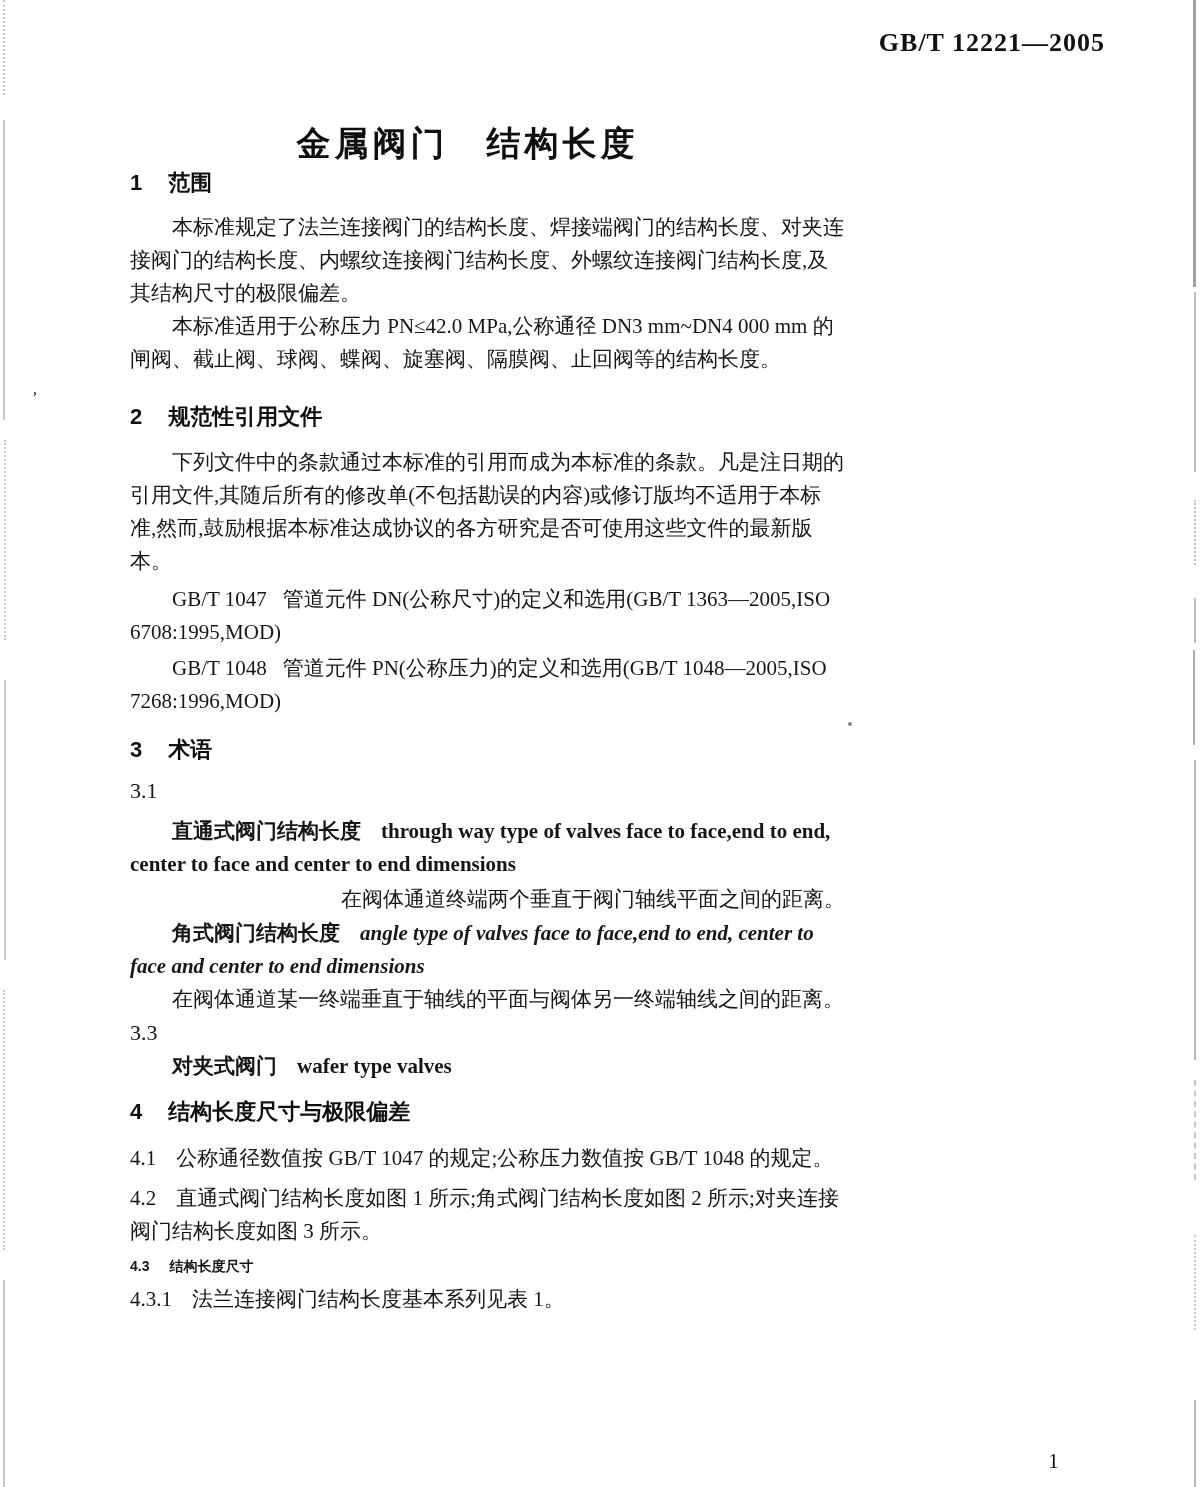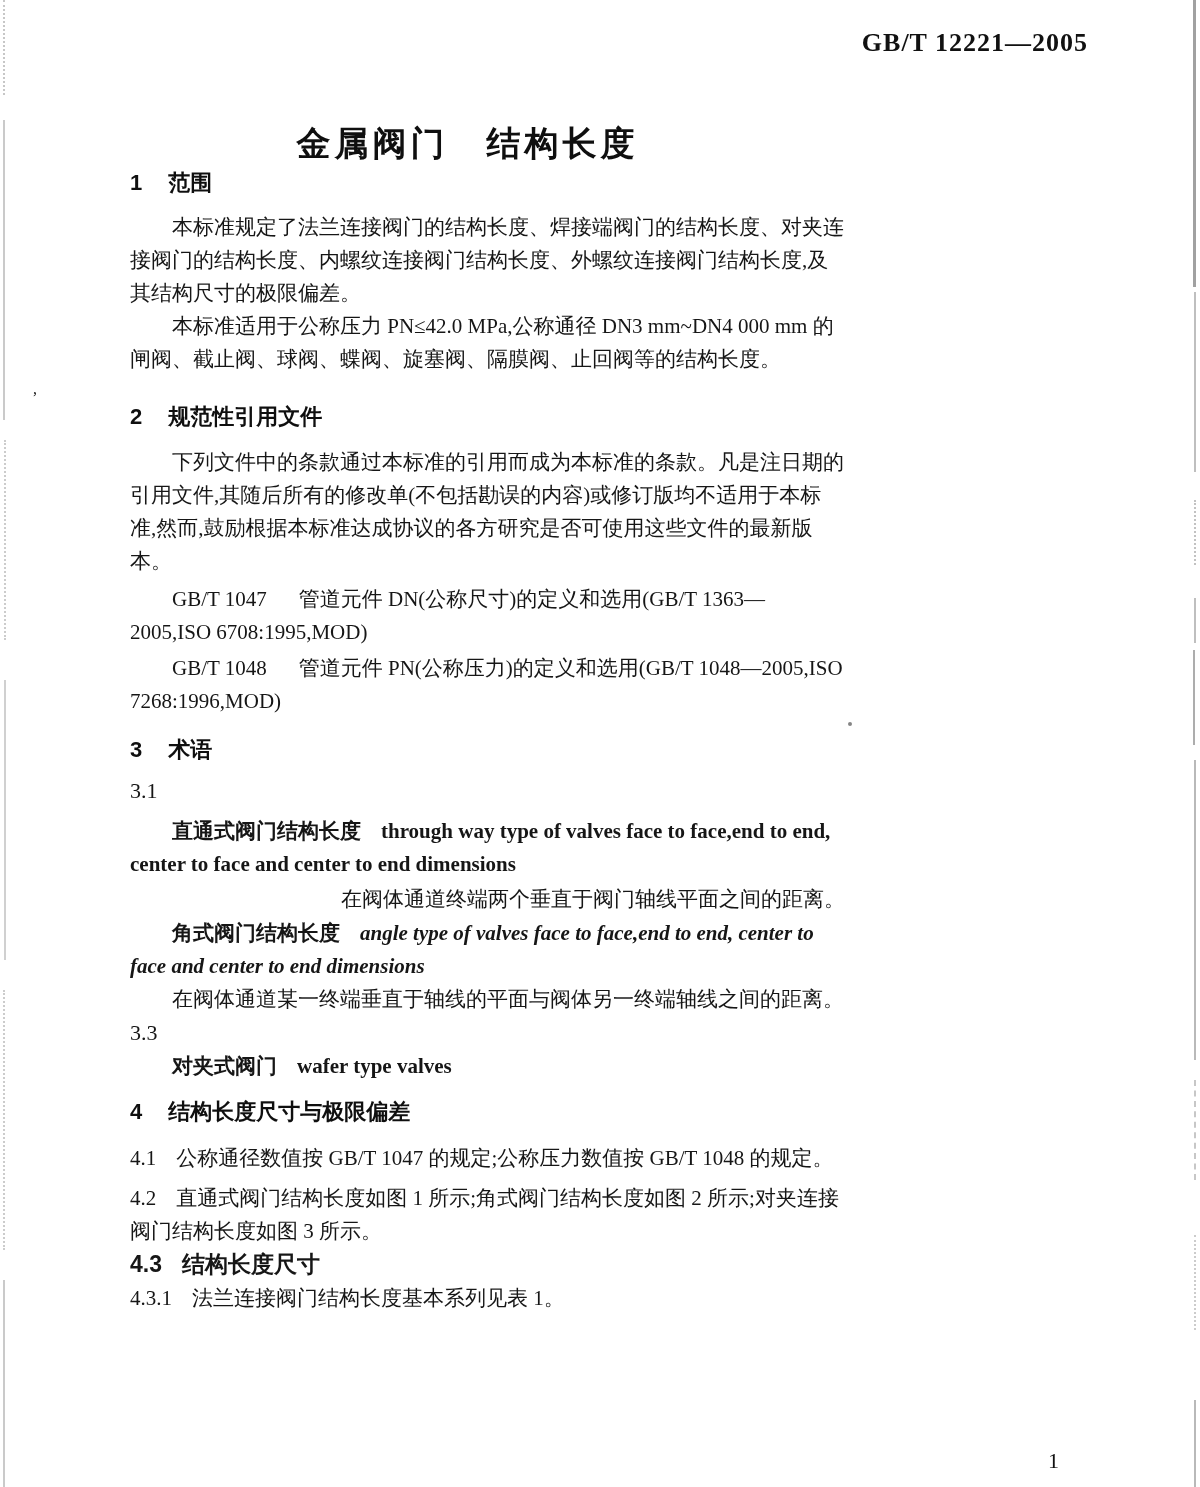--- a/index.html
+++ b/index.html
@@ -13,21 +13,21 @@
   }
   .content{
     position:relative;
     padding:120px 115px 0 130px;
     box-sizing:border-box;
     width:960px;
   }
   
   .header-code{
     position:absolute;
-    top:28px;right:112px;
+    top:28px;right:95px;
     font-family:"Liberation Serif","DejaVu Serif",serif;
     font-weight:bold;
     font-size:26px;
     letter-spacing:1px;
     color:#111;
   }
   .doc-title{
     text-align:center;
     font-family:"Liberation Sans","DejaVu Sans",sans-serif;
     font-weight:bold;
@@ -41,39 +41,39 @@
   .sec-heading{
     font-family:"Liberation Sans","DejaVu Sans",sans-serif;
     font-weight:bold;
     font-size:22px;
     line-height:33px;
     color:#0f0f0f;
   }
   .sec-heading .num{margin-right:26px;font-family:"Liberation Sans","DejaVu Sans",sans-serif;}
   .indent{text-indent:2em;}
   .ref-line{text-indent:2em;}
-  .ref-line .ref-code{margin-right:32px;}
+  .ref-line .ref-code{margin-right:16px;}
   .term-line{text-indent:2em;}
   .term-cn{
     font-family:"Liberation Sans","DejaVu Sans",sans-serif;
     font-weight:bold;
     margin-right:20px;
     text-align:right;
   }
   .term-en{
     font-family:"Liberation Serif","DejaVu Serif",serif;
     font-weight:bold;
   }
   .term-en.it{font-style:italic;}
   .sub-label{font-size:22px;}
   .clause .num{margin-right:20px;}
   .clause-heading{
     font-family:"Liberation Sans","DejaVu Sans",sans-serif;
     font-weight:bold;
-    font-size:23px;
+    font-size:14px;
   }
   .page-number{
     position:absolute;
     top:1448px;left:1048px;
     font-size:22px;
     color:#111;
   }
   
   .m-title-s1{}
   .m-12{margin-top:12px;} .m-24{margin-top:24px;} .m-13{margin-top:13px;}

